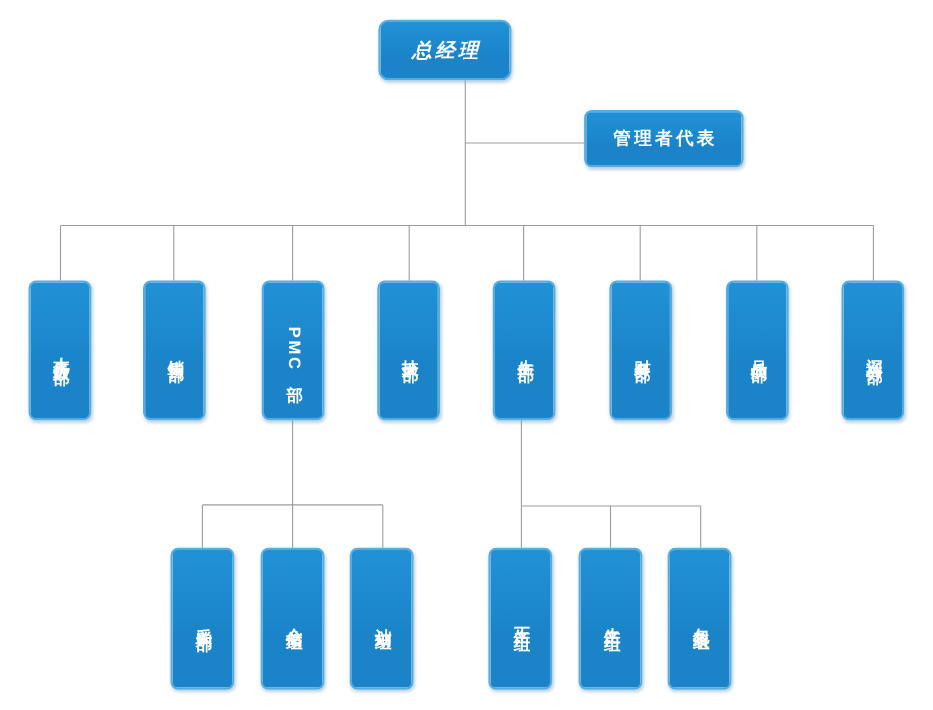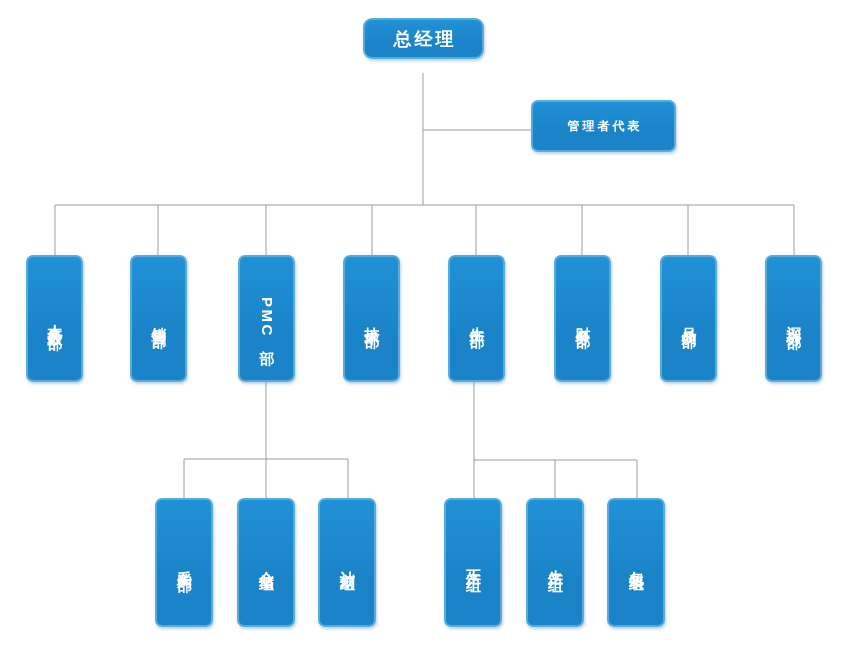--- a/index.html
+++ b/index.html
@@ -85,23 +85,23 @@
     <path d="M266 459 V498"></path>
     <path d="M348 459 V498"></path>
 
     <path d="M474 382 V460"></path>
     <path d="M474 460 H637"></path>
     <path d="M474 460 V498"></path>
     <path d="M555 460 V498"></path>
     <path d="M637 460 V498"></path>
   </svg>
 
-  <div class="node horiz root-node" style="left:363px; top:18px; width:121px; height:41px;">总经理</div>
+  <div class="node horiz root-node" style="left:344px; top:18px; width:121px; height:55px;font-style:italic;">总经理</div>
 
-  <div class="node horiz" style="left:531px; top:100px; width:145px; height:52px; font-size:12px;">管理者代表</div>
+  <div class="node horiz" style="left:531px; top:100px; width:145px; height:52px; font-size:16px;">管理者代表</div>
 
   <div class="node vert" style="left:26px;  top:255px; width:57px; height:127px;">人事行政部</div>
   <div class="node vert" style="left:130px; top:255px; width:57px; height:127px;">销售部</div>
   <div class="node vert" style="left:238px; top:255px; width:57px; height:127px;">PMC部</div>
   <div class="node vert" style="left:343px; top:255px; width:57px; height:127px;">技术部</div>
   <div class="node vert" style="left:448px; top:255px; width:57px; height:127px;">生产部</div>
   <div class="node vert" style="left:554px; top:255px; width:57px; height:127px;">财务部</div>
   <div class="node vert" style="left:660px; top:255px; width:57px; height:127px;">品质部</div>
   <div class="node vert" style="left:765px; top:255px; width:57px; height:127px;">深圳分部</div>
 

